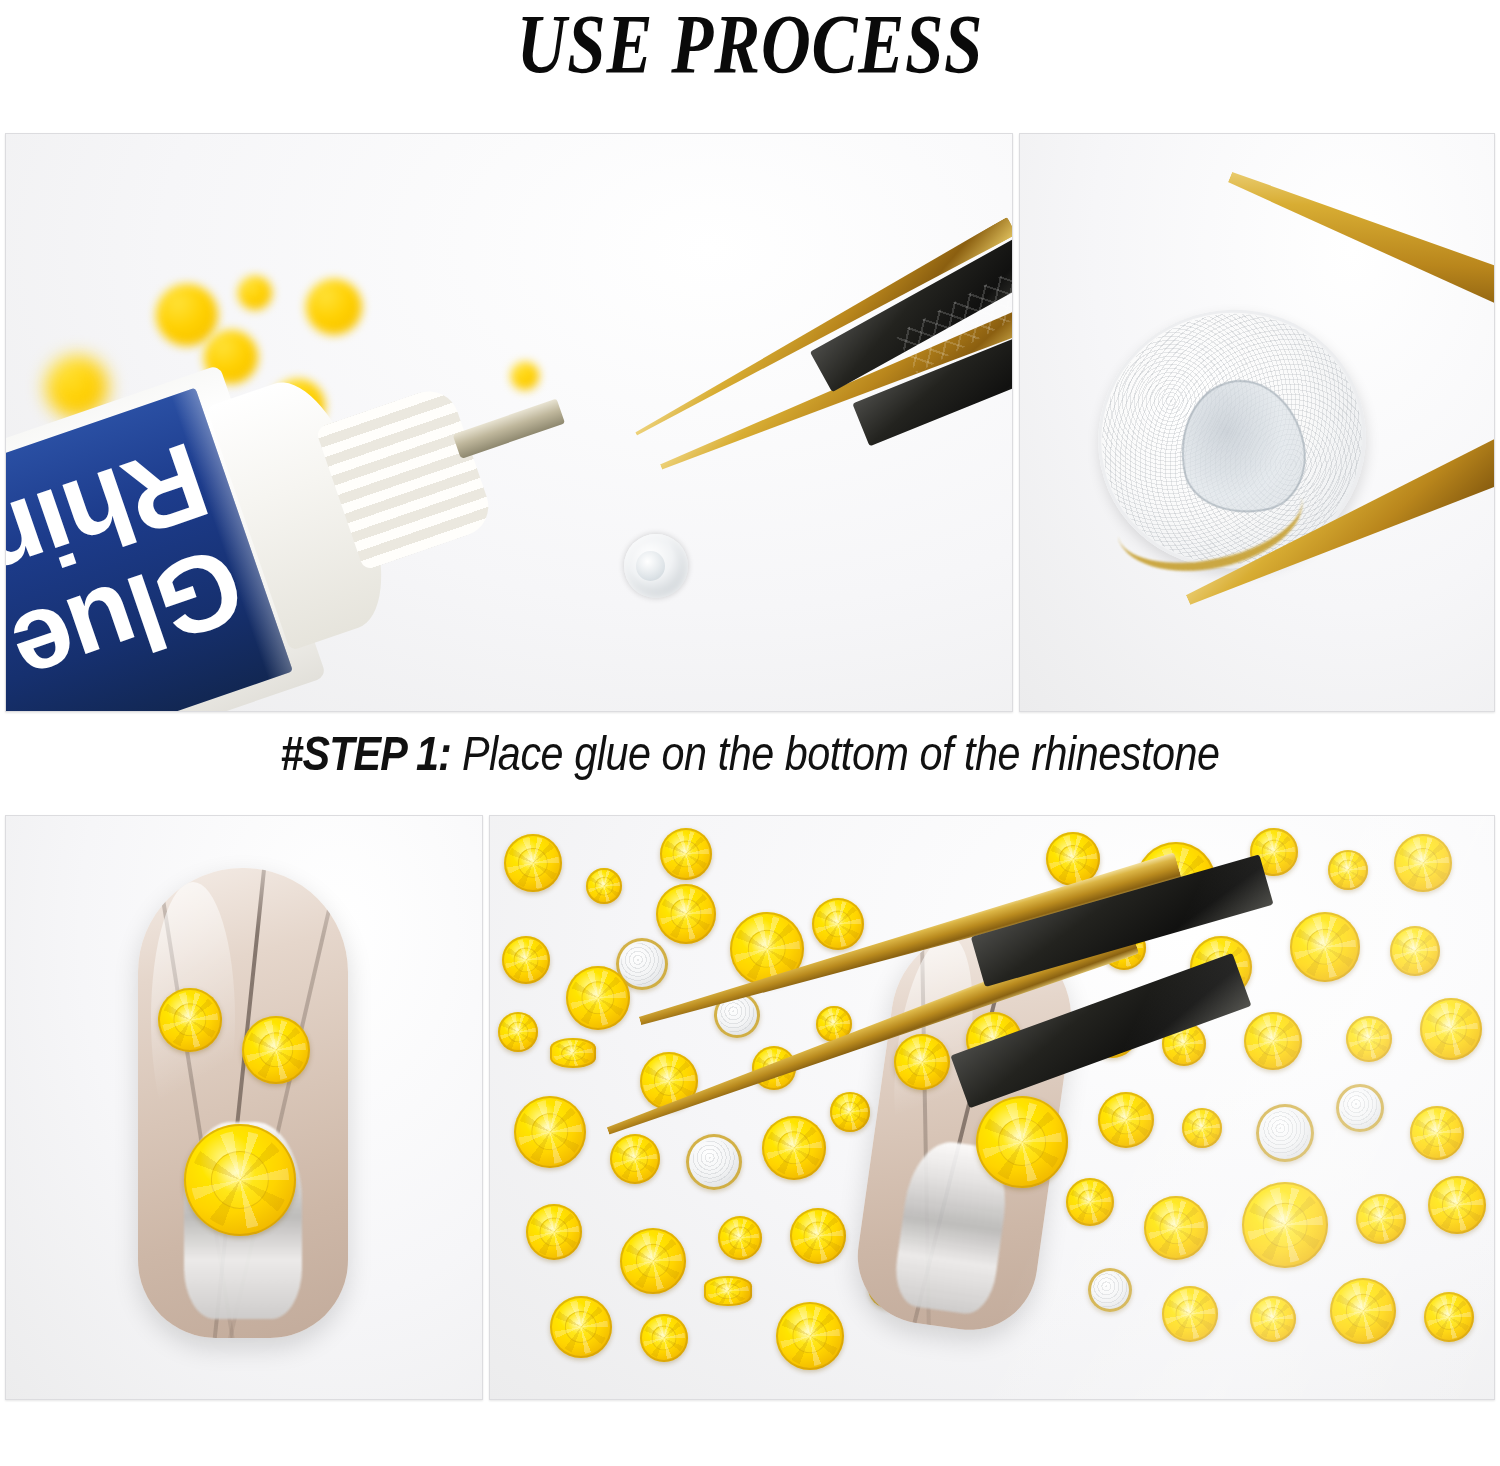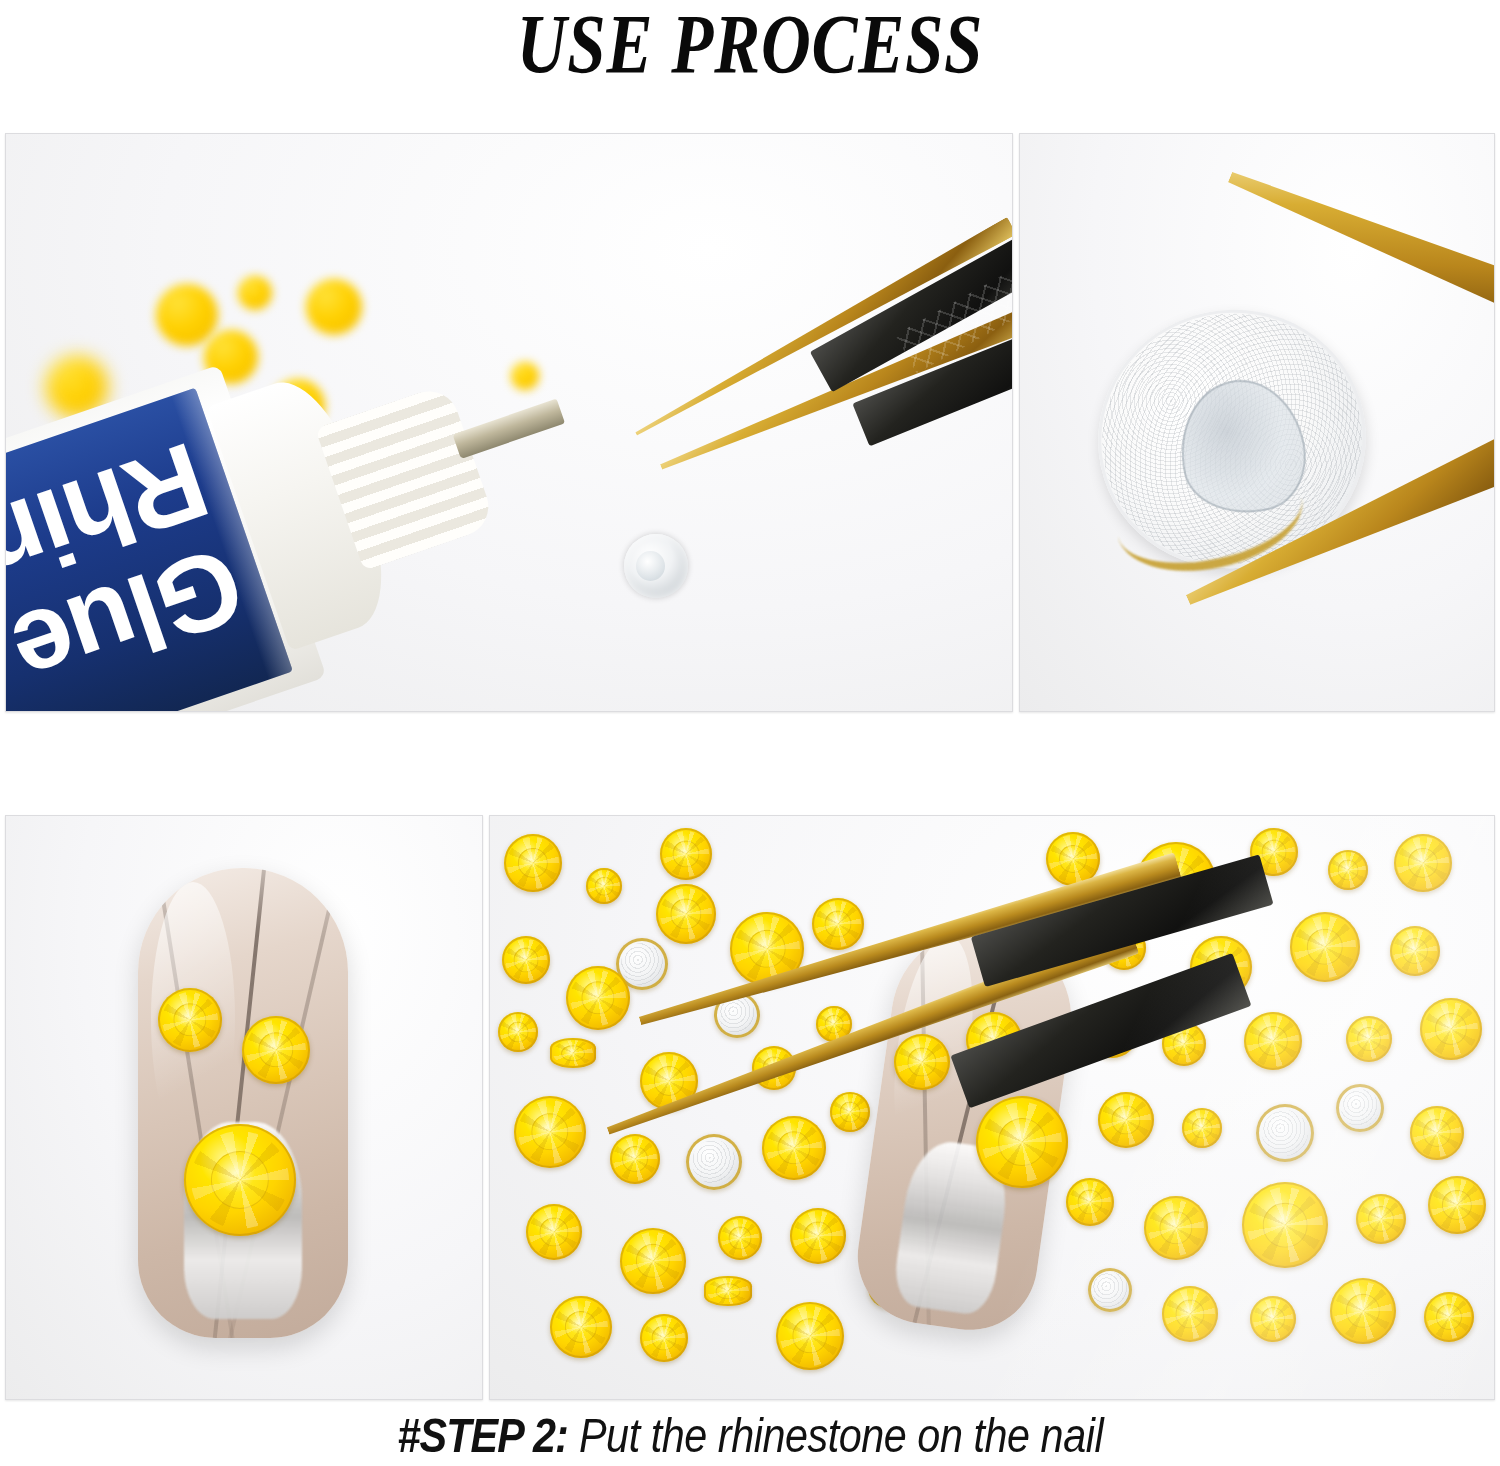--- a/index.html
+++ b/index.html
@@ -329,20 +329,25 @@
         </div>
 
         <div class="tz2">
           <div class="tw-gold top"></div>
           <div class="tw-gold bot"></div>
         </div>
       </div>
     </div>
   </div>
 
+  <div class="caption cap1">
+    <span class="inner">
+      <span class="lead">#STEP 1:</span><span class="body"> Place glue on the bottom of the rhinestone</span>
+    </span>
+  </div>
 
   <div class="row row-bottom">
 
     <div class="panel p-nail">
       <div class="ph">
         <div class="bgwhite"></div>
 
         <div class="nail">
           <div class="vein"></div>
           <div class="vein v2"></div>
@@ -450,19 +455,14 @@
           <div class="arm armbot"></div>
           <div class="tw-arm tw-black gtop"></div>
           <div class="tw-arm tw-black gbot"></div>
         </div>
 
         <div class="sheen"></div>
       </div>
     </div>
   </div>
 
-  <div class="caption cap2">
-    <span class="inner">
-      <span class="lead">#STEP 2:</span><span class="body"> Put the rhinestone on the nail</span>
-    </span>
-  </div>
 
 </div>
 
 </body></html>

